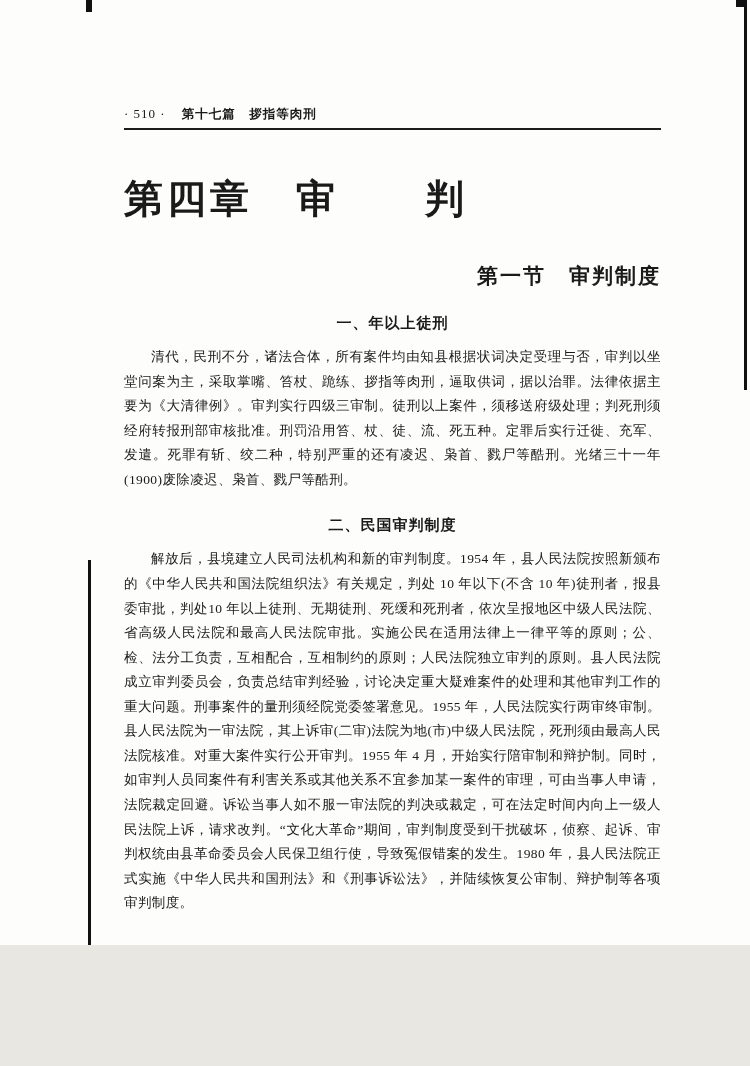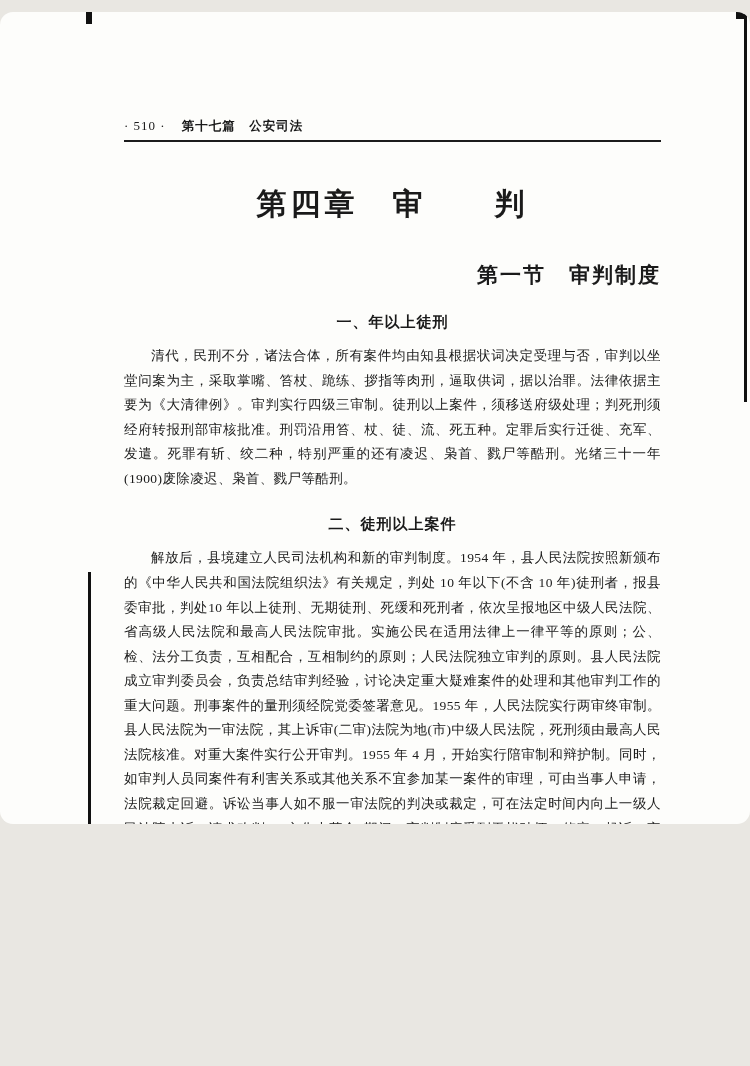--- a/index.html
+++ b/index.html
@@ -4,26 +4,25 @@
 <style>
   html, body {
     margin: 0;
     padding: 0;
     background: #e9e7e2;
     font-family: "Liberation Serif", serif;
   }
   .page {
     position: relative;
     width: 750px;
-    height: 812px;
-    margin: 12px auto;
+    height: 945px;
+    margin: 0 auto;
     background: #fdfdfb;
     overflow: hidden;
     color: #1a1a1a;
-    border-radius: 13px;
   }
   .content {
     position: absolute;
     left: 124px;
     top: 106px;
     width: 537px;
   }
   
   .page-header {
     display: flex;
@@ -40,22 +39,21 @@
   }
   .part-label {
     font-weight: bold;
     font-family: "Liberation Sans", sans-serif;
     font-size: 12.5px;
     letter-spacing: 1px;
   }
   
   .chapter-title {
     margin-top: 42px;
-    text-align: center;
-    font-size: 30px;
+    font-size: 39px;
     font-weight: bold;
     font-family: "Liberation Sans", sans-serif;
     letter-spacing: 4px;
   }
   .section-title {
     margin-top: 36px;
     text-align: right;
     font-size: 21px;
     font-weight: bold;
     font-family: "Liberation Sans", sans-serif;
@@ -95,28 +93,28 @@
   <div class="artifact a-topleft"></div>
   <div class="artifact a-leftline"></div>
   <div class="artifact a-leftwedge"></div>
   <div class="artifact a-rightline"></div>
   <div class="artifact a-righttop"></div>
 
   <div class="content">
 
     <div class="page-header">
       <span class="page-number">· 510 ·</span>
-      <span class="part-label">第十七篇　公安司法</span>
+      <span class="part-label">第十七篇　拶指等肉刑</span>
     </div>
 
     <h1 class="chapter-title">第四章　审　　判</h1>
 
     <h2 class="section-title">第一节　审判制度</h2>
 
     <h3 class="sub-title">一、年以上徒刑</h3>
     <p class="body-para">清代，民刑不分，诸法合体，所有案件均由知县根据状词决定受理与否，审判以坐堂问案为主，采取掌嘴、笞杖、跪练、拶指等肉刑，逼取供词，据以治罪。法律依据主要为《大清律例》。审判实行四级三审制。徒刑以上案件，须移送府级处理；判死刑须经府转报刑部审核批准。刑罚沿用笞、杖、徒、流、死五种。定罪后实行迁徙、充军、发遣。死罪有斩、绞二种，特别严重的还有凌迟、枭首、戮尸等酷刑。光绪三十一年(1900)废除凌迟、枭首、戮尸等酷刑。</p>
 
-    <h3 class="sub-title">二、徒刑以上案件</h3>
+    <h3 class="sub-title">二、民国审判制度</h3>
 
     <p class="body-para">解放后，县境建立人民司法机构和新的审判制度。1954 年，县人民法院按照新颁布的《中华人民共和国法院组织法》有关规定，判处 10 年以下(不含 10 年)徒刑者，报县委审批，判处10 年以上徒刑、无期徒刑、死缓和死刑者，依次呈报地区中级人民法院、省高级人民法院和最高人民法院审批。实施公民在适用法律上一律平等的原则；公、检、法分工负责，互相配合，互相制约的原则；人民法院独立审判的原则。县人民法院成立审判委员会，负责总结审判经验，讨论决定重大疑难案件的处理和其他审判工作的重大问题。刑事案件的量刑须经院党委签署意见。1955 年，人民法院实行两审终审制。县人民法院为一审法院，其上诉审(二审)法院为地(市)中级人民法院，死刑须由最高人民法院核准。对重大案件实行公开审判。1955 年 4 月，开始实行陪审制和辩护制。同时，如审判人员同案件有利害关系或其他关系不宜参加某一案件的审理，可由当事人申请，法院裁定回避。诉讼当事人如不服一审法院的判决或裁定，可在法定时间内向上一级人民法院上诉，请求改判。“文化大革命”期间，审判制度受到干扰破坏，侦察、起诉、审判权统由县革命委员会人民保卫组行使，导致冤假错案的发生。1980 年，县人民法院正式实施《中华人民共和国刑法》和《刑事诉讼法》，并陆续恢复公审制、辩护制等各项审判制度。</p>
 
   </div>
 </div>
 
 </body></html>

